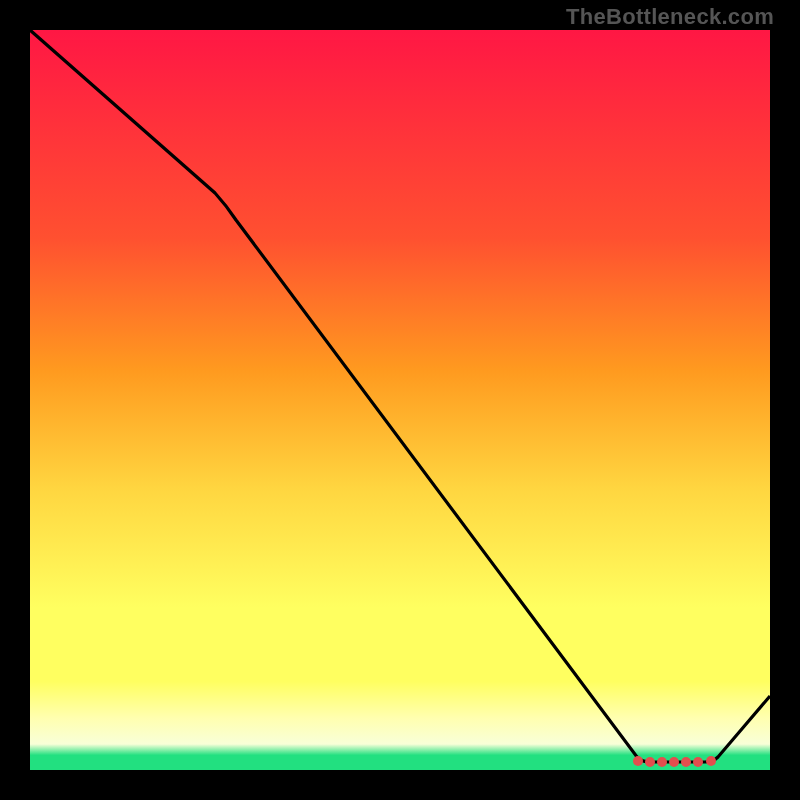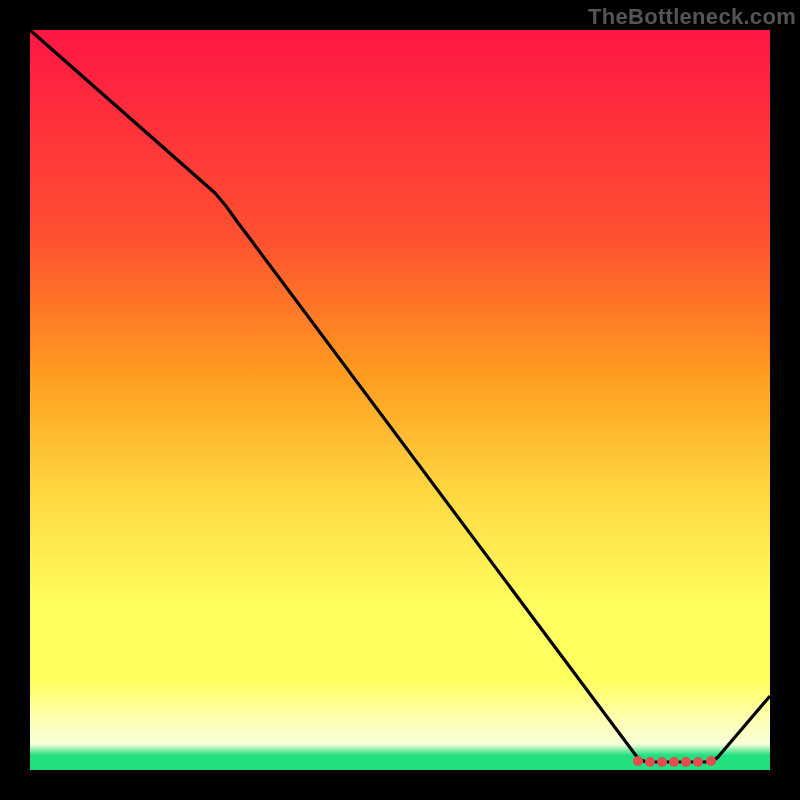--- a/index.html
+++ b/index.html
@@ -13,21 +13,21 @@
   }
   .frame {
     position: relative;
     width: 800px;
     height: 800px;
     background: #000;
   }
   .attribution {
     position: absolute;
     top: 4px;
-    right: 4px;
+    right: 26px;
     color: #555;
     font-size: 22px;
     font-weight: 600;
     letter-spacing: 0.3px;
     user-select: none;
   }
   .plot-area {
     position: absolute;
     left: 30px;
     top: 30px;

